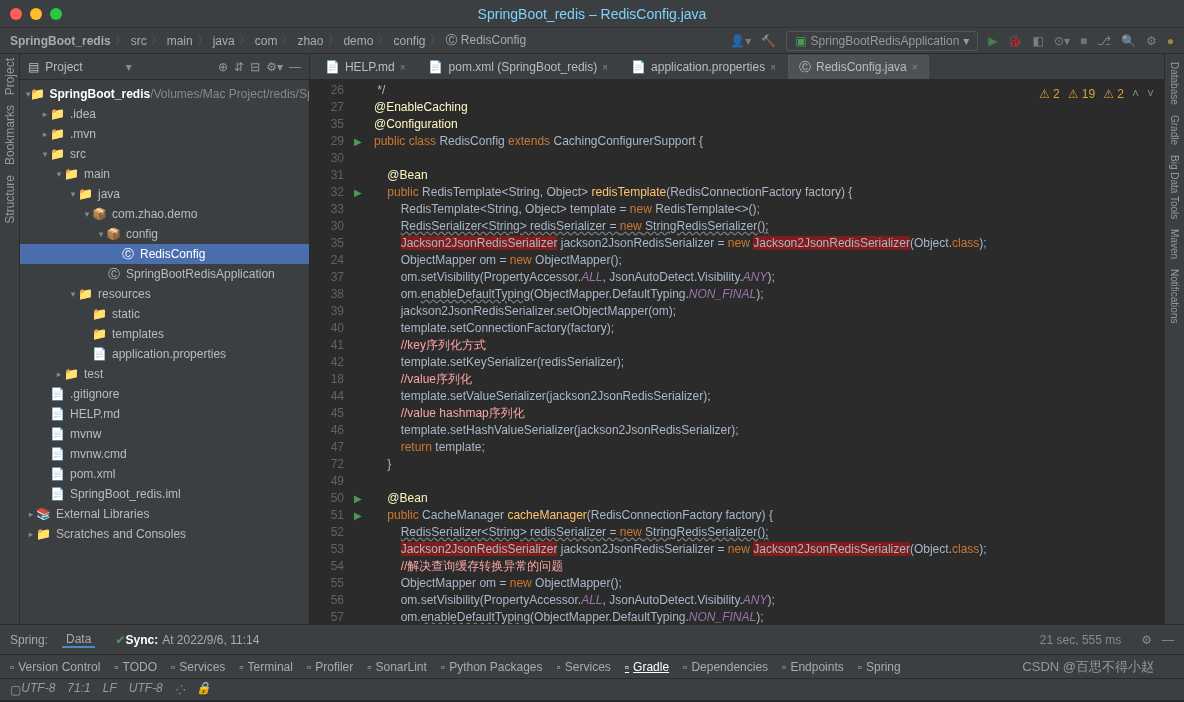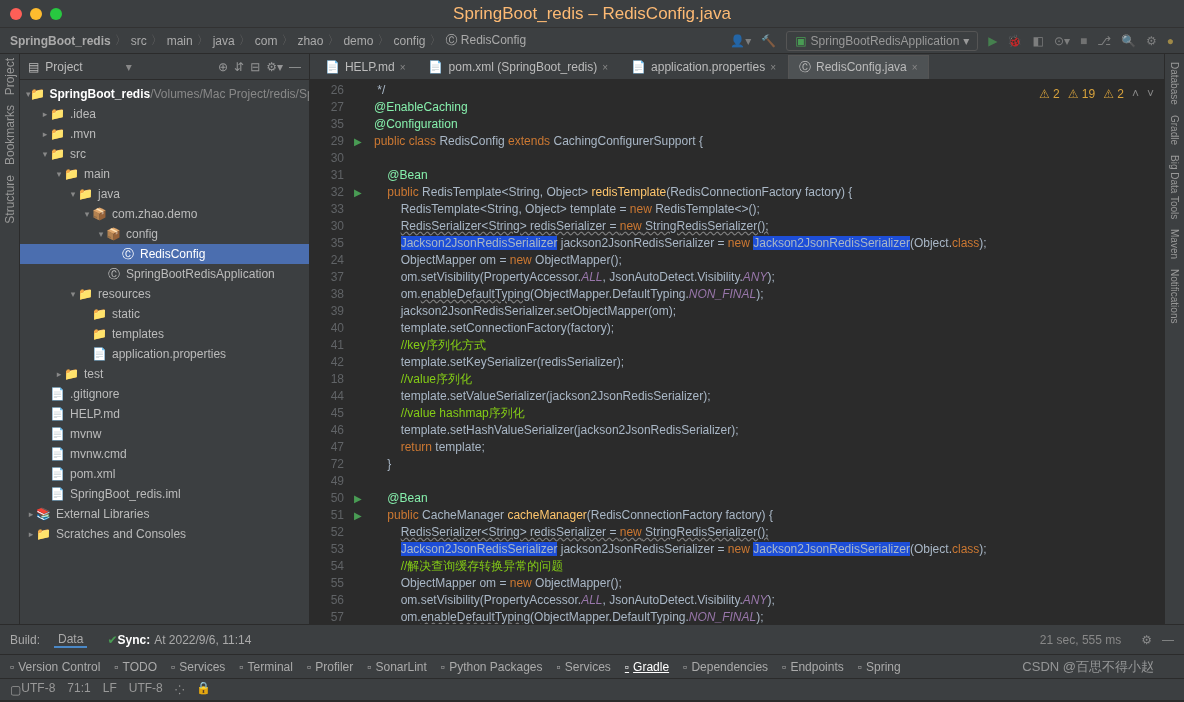--- a/index.html
+++ b/index.html
@@ -1,21 +1,21 @@
 <!DOCTYPE html>
 <html><head>
 <meta charset="utf-8">
 <style>
 * { margin:0; padding:0; box-sizing:border-box; font-family:-apple-system,'Segoe UI',sans-serif; font-size:12px; }
 body { background:#2b2b2b; color:#bbb; width:1184px; height:702px; overflow:hidden; }
 .titlebar { height:28px; background:#3c3f41; display:flex; align-items:center; position:relative; border-bottom:1px solid #323232; }
 .traffic { display:flex; gap:8px; padding-left:10px; }
 .tl { width:12px; height:12px; border-radius:50%; }
 .red{background:#ff5f57}.yellow{background:#febc2e}.green{background:#28c840}
-.title { position:absolute; left:50%; transform:translateX(-50%); color:#fdba74; font-size:17px; }
+.title { position:absolute; left:50%; transform:translateX(-50%); color:#7dd3fc; font-size:14px; }
 .toolbar-row { height:26px; background:#3c3f41; display:flex; align-items:center; padding:0 10px; border-bottom:1px solid #2b2b2b; font-size:11px; color:#aaa; }
 .breadcrumb { display:flex; gap:4px; align-items:center; flex:1; }
 .breadcrumb span { cursor:pointer; }
 .bc-sep { color:#666; }
 .right-tools { display:flex; gap:10px; align-items:center; color:#999; }
 .run-config { background:#3c3f41; border:1px solid #555; padding:2px 8px; border-radius:3px; display:flex; align-items:center; gap:4px; font-size:11px; }
 .icon-btn { cursor:pointer; opacity:0.7; }
 .main-area { display:flex; height:570px; }
 .gutter-left { width:20px; background:#3c3f41; border-right:1px solid #2b2b2b; display:flex; flex-direction:column; align-items:center; padding-top:4px; gap:10px; color:#999; font-size:10px; }
 .gutter-left .vlabel { writing-mode:vertical-rl; transform:rotate(180deg); cursor:pointer; }
@@ -33,29 +33,29 @@
 .tabs-row { height:26px; background:#3c3f41; border-bottom:1px solid #2b2b2b; display:flex; align-items:flex-end; padding-left:4px; }
 .etab { height:24px; padding:0 10px; display:flex; align-items:center; gap:5px; font-size:11px; color:#bbb; cursor:pointer; border:1px solid transparent; margin-right:1px; }
 .etab.active { background:#4e5254; border:1px solid #555; border-bottom:1px solid #4e5254; }
 .etab .close { color:#888; font-size:10px; }
 .code-area { flex:1; display:flex; overflow:hidden; position:relative; font-family:'JetBrains Mono',Menlo,monospace; font-size:12px; line-height:17px; }
 .gutter-nums { width:44px; background:#2b2b2b; text-align:right; padding-right:10px; color:#606366; padding-top:2px; user-select:none; }
 .gutter-marks { width:16px; background:#2b2b2b; padding-top:2px; }
 .code-lines { flex:1; padding-top:2px; padding-left:4px; white-space:pre; color:#a9b7c6; overflow:hidden; }
 .inspections { position:absolute; right:6px; top:4px; display:flex; gap:8px; font-size:10px; color:#aaa; z-index:5; background:#2b2b2b; padding:2px 4px; }
 .warn-y{color:#d9a33c}
-.kw{color:#cc7832}.ann{color:#86efac}.fn{color:#ffc66d}.cm{color:#84cc16}.const{color:#9876aa;font-style:italic}.hl{background:#1d4ed8}.ul{text-decoration-line:underline;text-decoration-style:wavy;text-decoration-color:#808080}
+.kw{color:#cc7832}.ann{color:#fef9c3}.fn{color:#ffc66d}.cm{color:#fca5a5}.const{color:#9876aa;font-style:italic}.hl{background:#7f1d1d}.ul{text-decoration-line:underline;text-decoration-style:wavy;text-decoration-color:#808080}
 .build-panel { height:30px; background:#3c3f41; border-top:1px solid #2b2b2b; display:flex; align-items:center; padding:0 10px; font-size:11px; color:#aaa; }
 .build-panel .sync-label { font-weight:bold; color:#fff; margin-right:4px; }
 .bottom-tabs { height:24px; background:#3c3f41; border-top:1px solid #2b2b2b; display:flex; align-items:center; padding:0 10px; gap:14px; font-size:11px; color:#aaa; }
 .bottom-tabs .btab { display:flex; align-items:center; gap:4px; cursor:pointer; }
 .bottom-tabs .btab.active { color:#fff; text-decoration:underline; }
 .status-bar { height:22px; background:#3c3f41; border-top:1px solid #2b2b2b; display:flex; align-items:center; padding:0 10px; font-size:11px; color:#999; }
 .status-bar .msg { flex:1; }
-.status-bar .right { display:flex; gap:12px; }
+.status-bar .right { display:flex; gap:12px;font-style:italic; }
 .watermark { position:absolute; bottom:26px; right:30px; color:#dcdcdc; opacity:0.55; font-size:13px; z-index:10; pointer-events:none; }
 .mark-icon{font-size:10px;color:#499c54}
 .dim{color:#888}
 </style>
 </head>
 <body>
 
 <div class="titlebar">
   <div class="traffic">
     <div class="tl red"></div>
@@ -350,21 +350,21 @@
   <div class="gutter-right" id="right-gutter">
       <div class="vlabel">Database</div>
       <div class="vlabel">Gradle</div>
       <div class="vlabel">Big Data Tools</div>
       <div class="vlabel">Maven</div>
       <div class="vlabel">Notifications</div>
     </div>
 </div>
 
 <div class="build-panel">
-  <span>Build:</span>
+  <span>Spring:</span>
   <span style="margin-left:14px;border-bottom:2px solid #4a88c7;padding:0 4px">Data</span>
   <span style="margin-left:20px;color:#499c54">✔</span>
   <span class="sync-label">Sync:</span>
   <span>At 2022/9/6, 11:14</span>
   <span style="margin-left:auto;color:#888">21 sec, 555 ms</span>
   <span style="margin-left:20px" class="icon-btn">⚙</span>
   <span style="margin-left:10px" class="icon-btn">—</span>
 </div>
 
 <div class="bottom-tabs" id="btabs">

